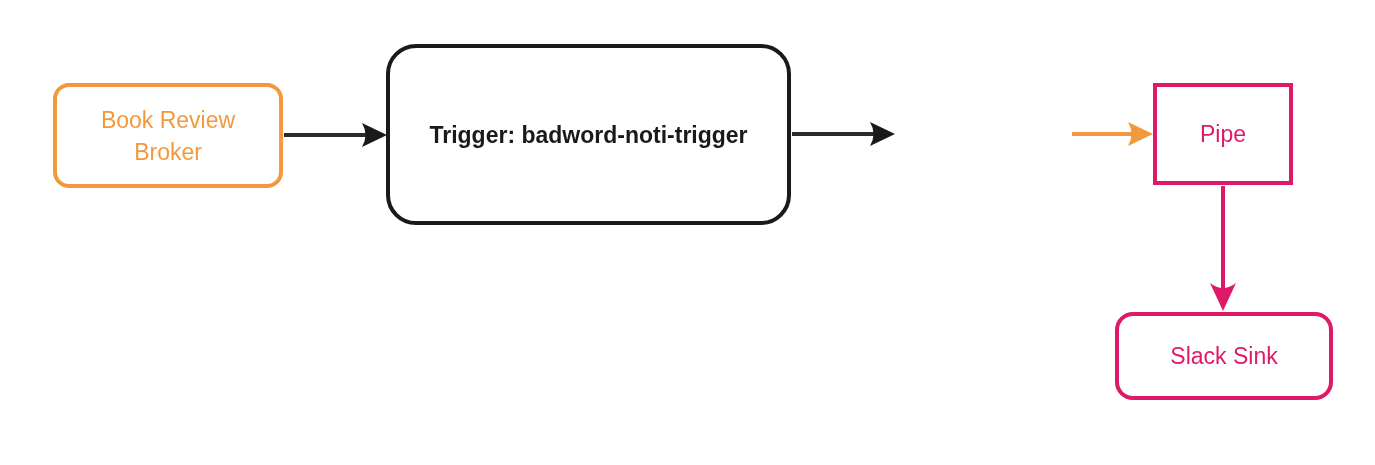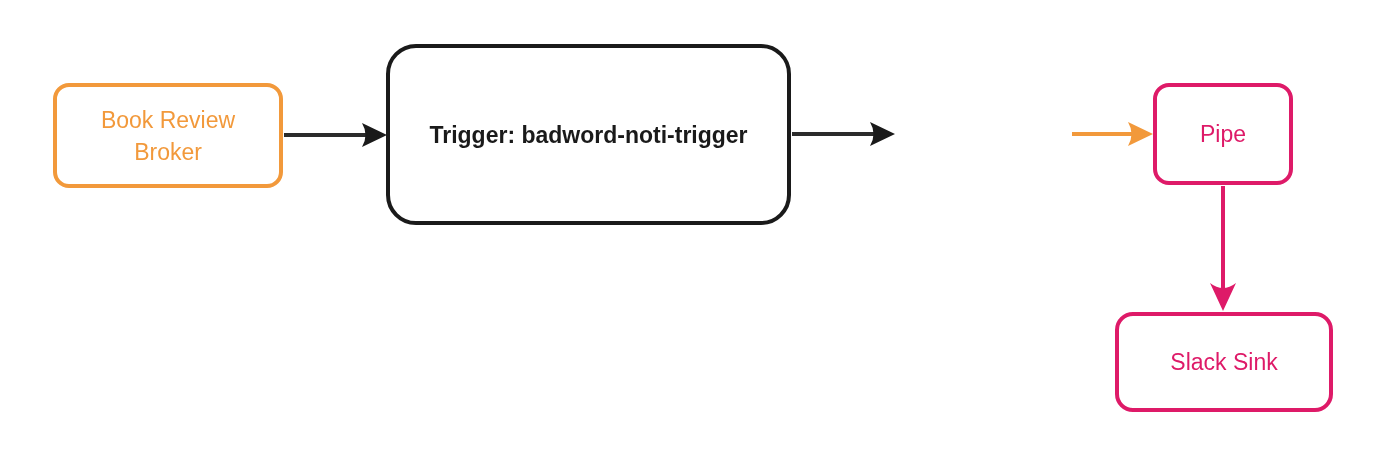--- a/index.html
+++ b/index.html
@@ -28,32 +28,32 @@
     line-height: 32px;
   }
   .node.orange {
     border: 4px solid var(--orange, #F2993B);
     color: var(--orange, #F2993B);
     border-radius: 16px;
   }
   .node.pink {
     border: 4px solid var(--pink, #DE1A68);
     color: var(--pink, #DE1A68);
-    border-radius: 16px;
+    border-radius: 0;
   }
   .node.black {
     border: 4px solid var(--black, #1A1A1A);
     color: var(--black, #1A1A1A);
     border-radius: 30px;
   }
   #node-book-review-broker { left: 53px;  top: 83px;  width: 230px; height: 105px; padding: 4px 30px; }
   #node-trigger            { left: 386px; top: 44px;  width: 405px; height: 181px; line-height: 36px; }
   #node-badword-broker     { left: 895px; top: 90px;  width: 177px; height: 92px;  padding: 0 12px; }
   #node-pipe               { left: 1153px; top: 83px; width: 140px; height: 102px; }
-  #node-slack-sink         { left: 1115px; top: 312px; width: 218px; height: 100px; border-radius: 18px; }
+  #node-slack-sink         { left: 1115px; top: 312px; width: 218px; height: 88px; border-radius: 18px; }
 
   .edge { position: absolute; }
   #edge-broker-to-trigger  { left: 284px;  top: 119px; }
   #edge-trigger-to-broker  { left: 792px;  top: 118px; }
   #edge-broker-to-pipe     { left: 1072px; top: 118px; }
   #edge-pipe-to-slack      { left: 1205px; top: 186px; }
 
   .edge .line-black { stroke: #2B2B2B; stroke-width: 4; }
   .edge .head-black { fill: #1A1A1A; }
   .edge .line-orange { stroke: var(--orange, #F2993B); stroke-width: 4; }

